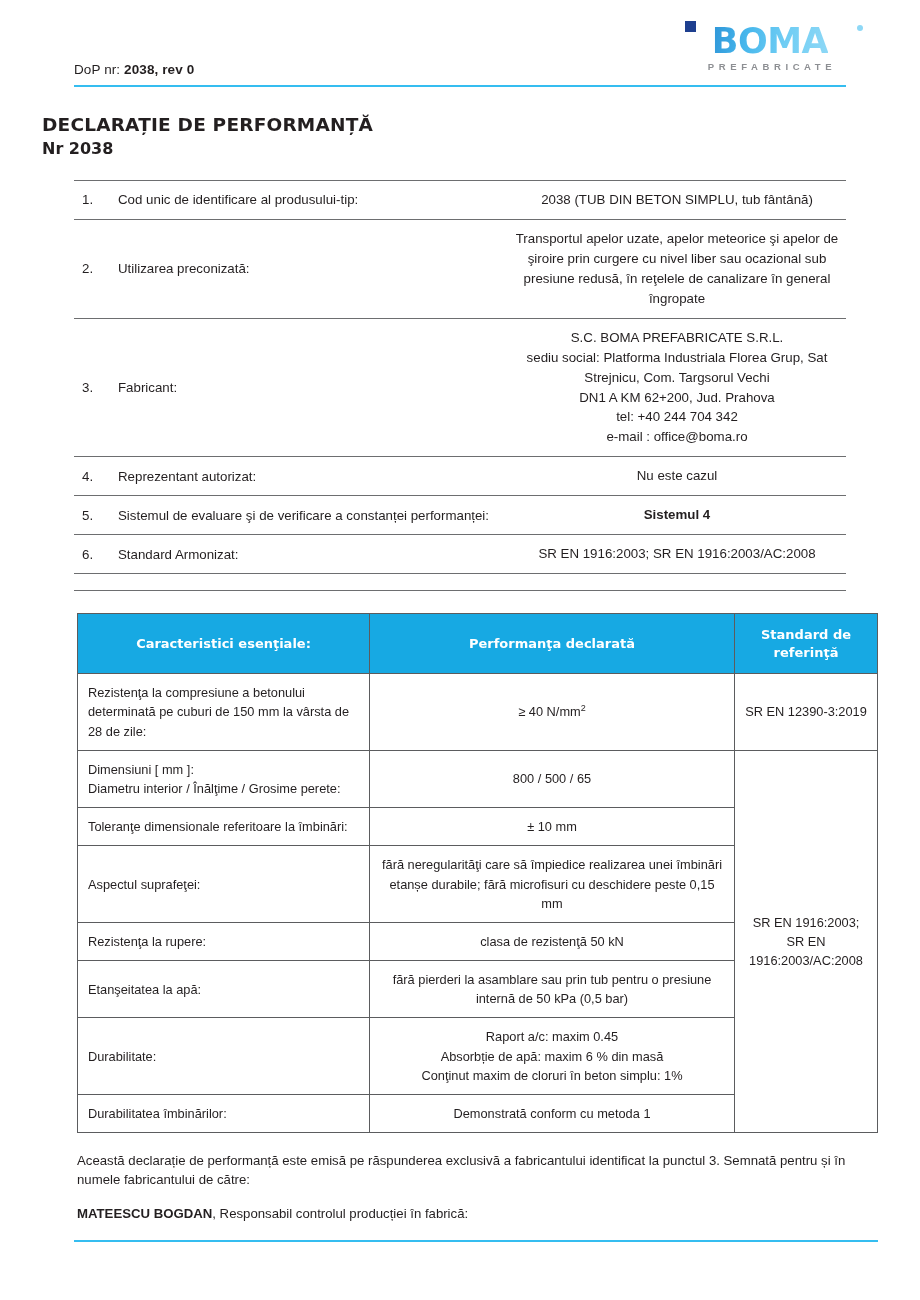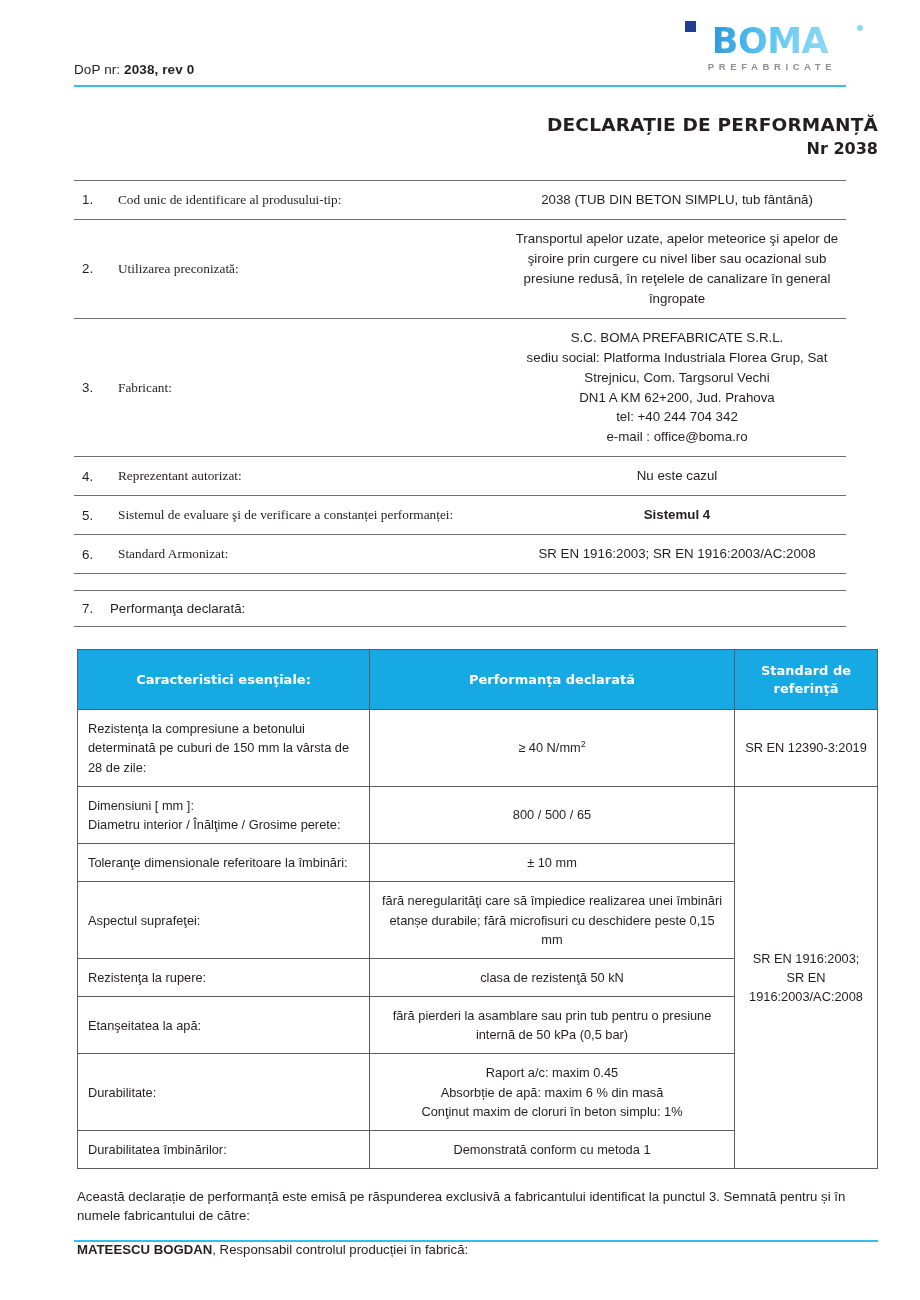--- a/index.html
+++ b/index.html
@@ -87,21 +87,21 @@
     margin-top: 3px;
     font-size: 9.5px;
     letter-spacing: 4.6px;
     color: #8d8f93;
     font-weight: bold;
     padding-left: 4px;
   }
 
   
   .title-block {
-    text-align: right;
+    text-align: left;
     margin-top: 22px;
   }
   .title-main {
     font-family: "DejaVu Sans", sans-serif;
     font-size: 18.5px;
     font-weight: bold;
     letter-spacing: .2px;
   }
   .title-sub {
     font-family: "DejaVu Sans", sans-serif;
@@ -122,21 +122,21 @@
   .info-table td {
     padding: 9px 0;
     font-size: 13.3px;
     vertical-align: middle;
   }
   .cell-num {
     width: 36px;
     text-align: left;
     padding-left: 8px !important;
   }
-  .cell-label { width: 390px; font-family: Liberation Serif, serif; }
+  .cell-label { width: 390px; }
   .cell-value {
     text-align: center;
     line-height: 1.5;
   }
 
   .spacer-rule {
     margin: 0 32px;
     border-top: 1.4px solid #6d6e70;
     height: 0;
   }
@@ -267,23 +267,20 @@
           <td class="cell-num">6.</td>
           <td class="cell-label">Standard Armonizat:</td>
           <td class="cell-value" style="white-space: pre-line;">SR EN 1916:2003; SR EN 1916:2003/AC:2008</td>
         </tr>
       </tbody>
   </table>
 
   <div class="spacer-gap"></div>
   <div class="spacer-rule"></div>
 
-  <div class="item7">
-    <span class="n">7.</span><span>Performanţa declarată:</span>
-  </div>
 
   <table class="perf-table">
     <colgroup>
         <col class="c1">
         <col class="c2">
         <col class="c3">
       </colgroup>
     <thead>
       <tr>
         <th style="white-space: pre-line;">Caracteristici esenţiale:</th>

